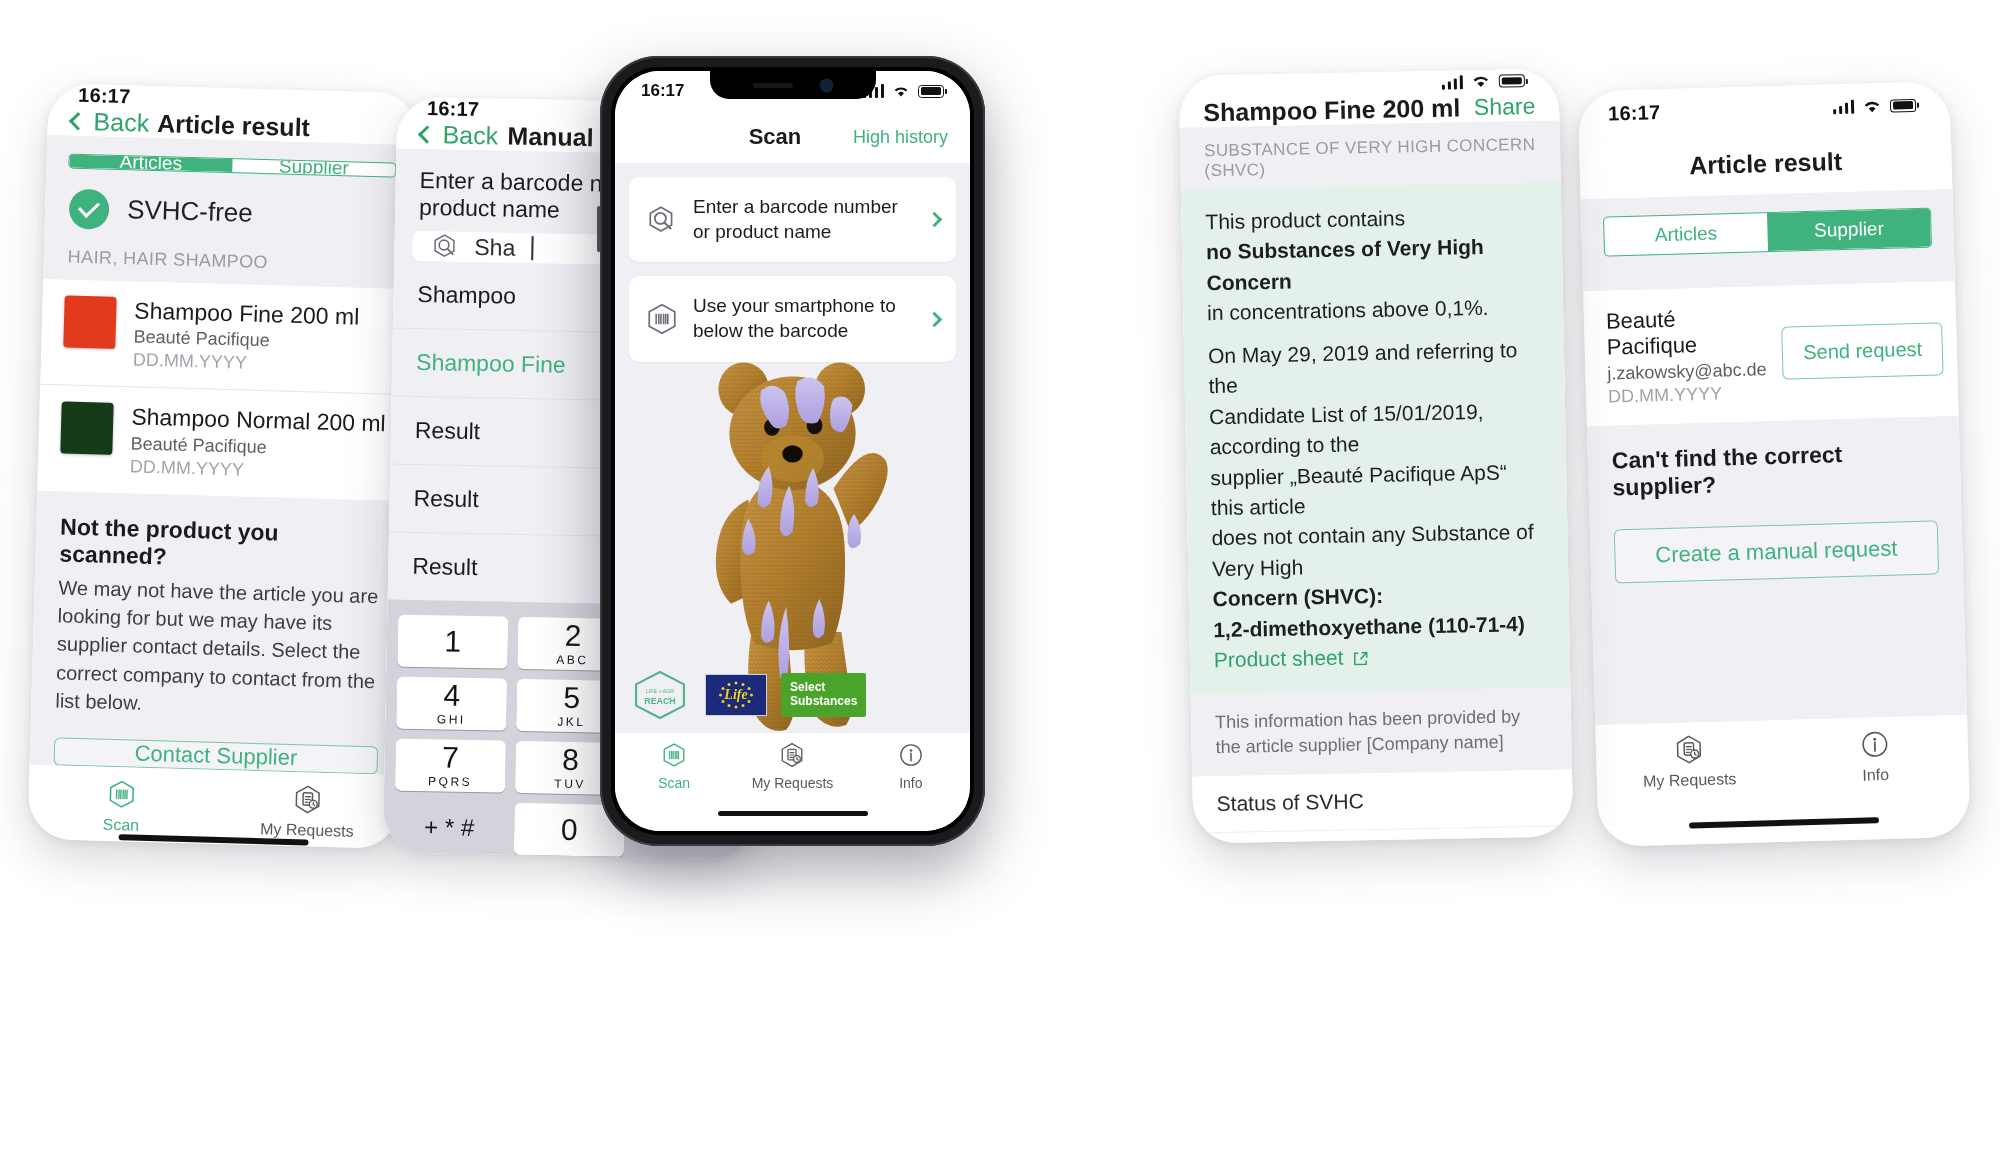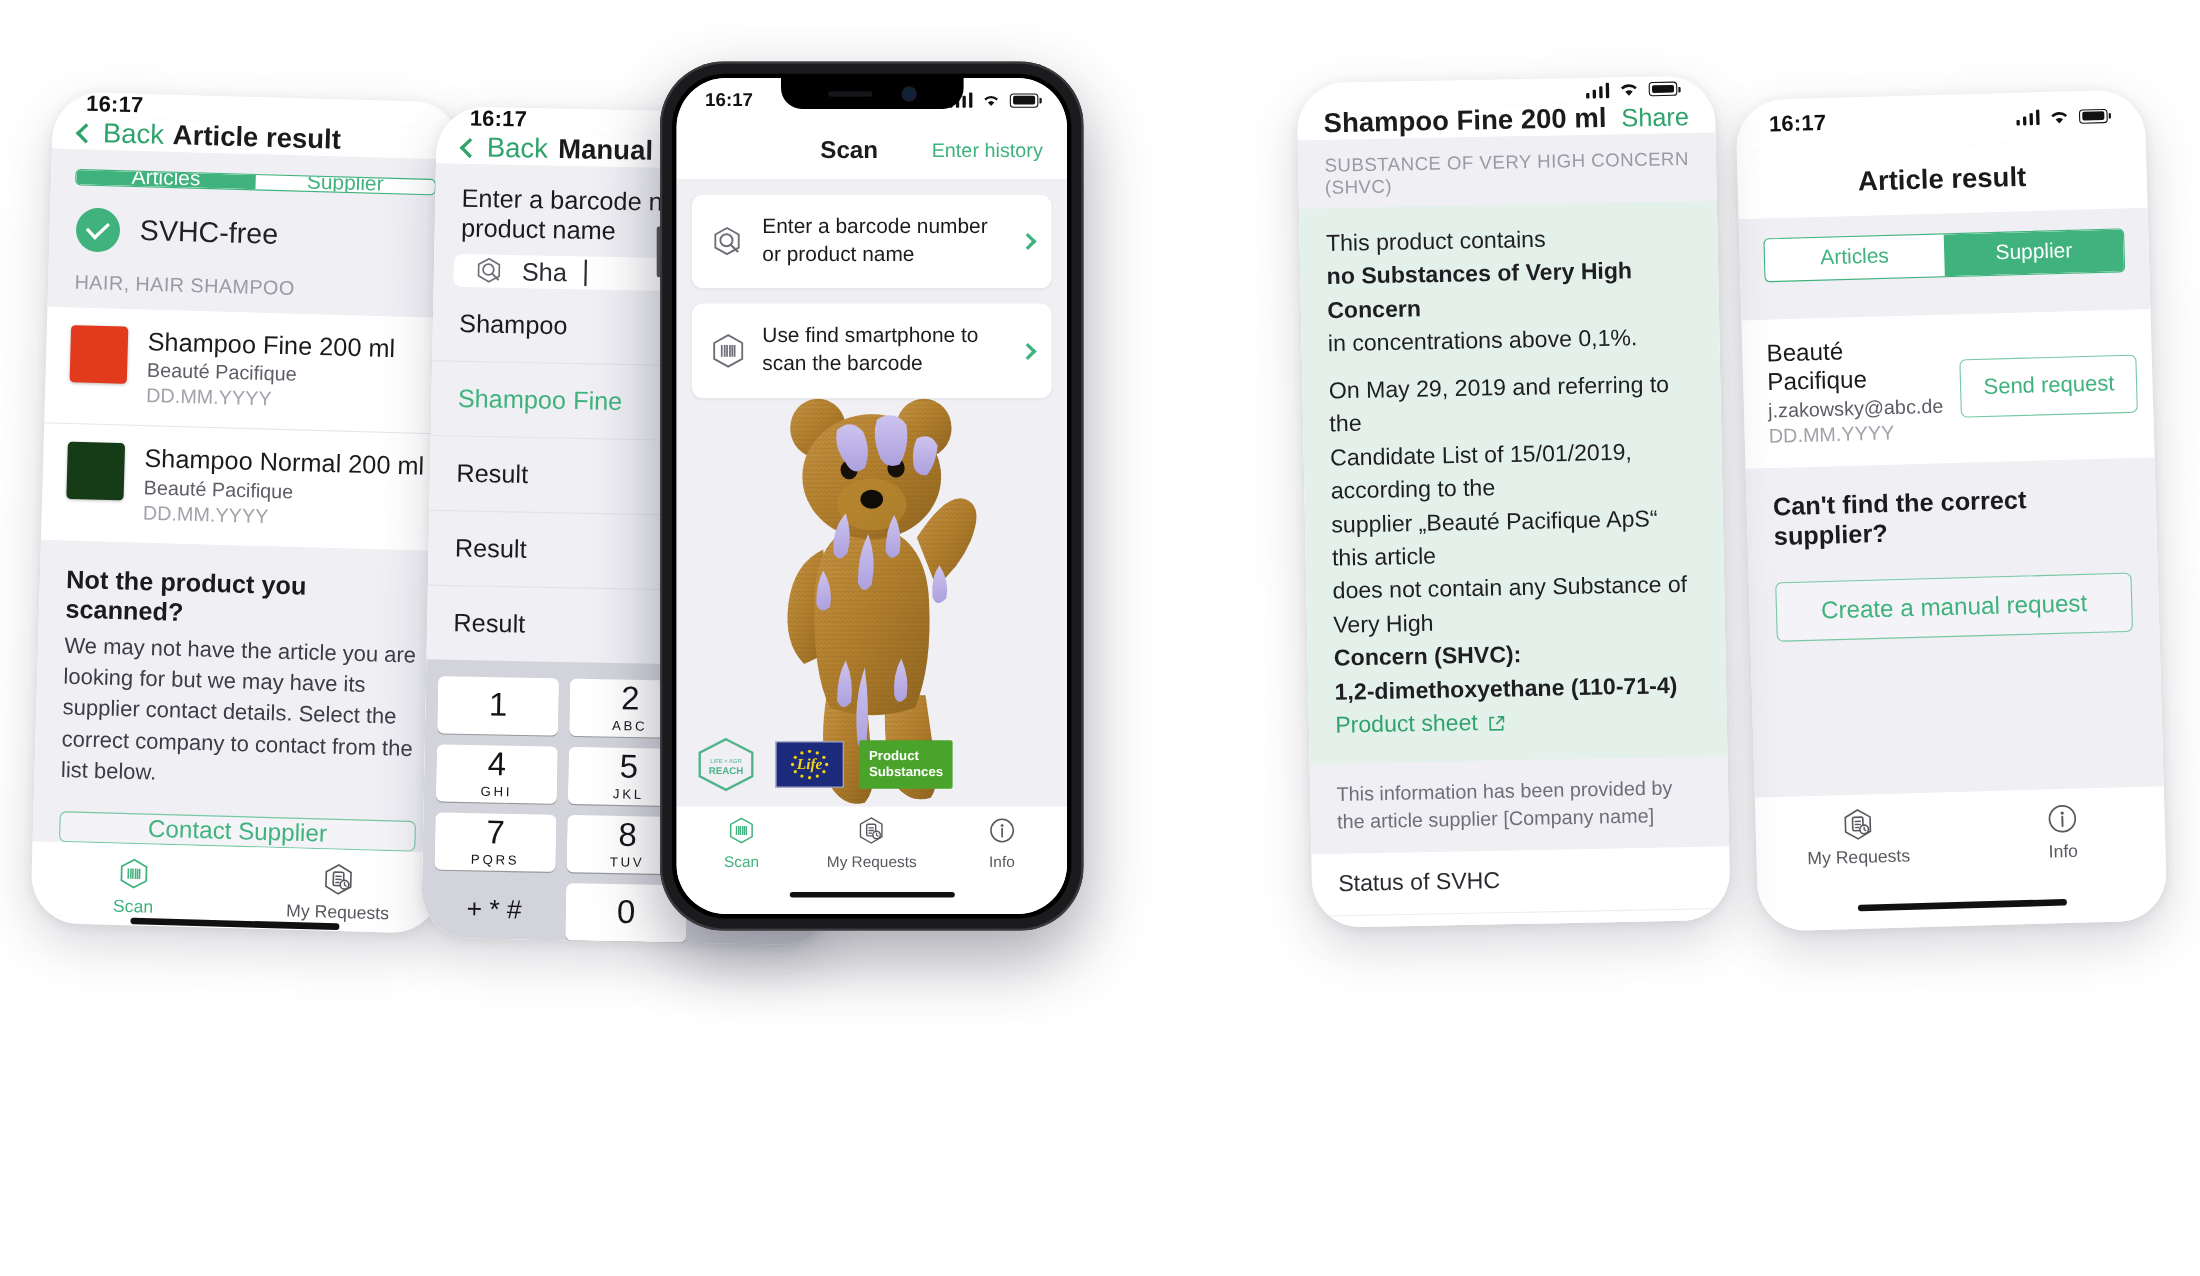--- a/index.html
+++ b/index.html
@@ -476,21 +476,21 @@
             <svg class="icon" width="18" height="13" viewBox="0 0 20 15">
                 <path d="M10 13.2 6.6 9.4a5 5 0 0 1 6.8 0zM2.8 5.6a10.5 10.5 0 0 1 14.4 0l-1.6 1.8a8 8 0 0 0-11.2 0z" fill="#111"></path>
               </svg>
             <span class="batt">
                 <i></i>
               </span>
           </span>
         </div>
         <div class="c-nav">
           <div class="t">Scan</div>
-          <div class="l">Enter history</div>
+          <div class="l">High history</div>
         </div>
         <div class="c-body">
           <div class="bear-wrap">
             <svg width="100%" height="100%" viewBox="0 0 360 520" preserveAspectRatio="xMidYMax meet">
               <defs>
                 <linearGradient id="fur" x1="0" y1="0" x2="1" y2="1">
                   <stop offset="0%" stop-color="#c79544"></stop>
                     <stop offset="50%" stop-color="#b07e2c"></stop>
                     <stop offset="100%" stop-color="#8e6420"></stop>
                 </linearGradient>
@@ -554,21 +554,21 @@
                 <path d="M18.4 18.6 24 24" stroke="#6e6e78" stroke-width="1.9" stroke-linecap="round"></path>
               </svg>
             <div class="lbl">Enter a barcode number or product name</div>
             <span class="chev-r"></span>
           </div>
           <div class="bigcard" style="position:relative;z-index:3;">
             <svg class="icon" width="34" height="34" viewBox="0 0 32 32">
                 <path d="M16 2.5 28 9.2v13.6L16 29.5 4 22.8V9.2z" fill="none" stroke="#6e6e78" stroke-width="1.6"></path>
                 <path d="M10.5 11v10M13 11v10M15 11v10M17.5 11v10M19.5 11v10M21.5 11v10" stroke="#6e6e78" stroke-width="1.5"></path>
               </svg>
-            <div class="lbl">Use find smartphone to scan the barcode</div>
+            <div class="lbl">Use your smartphone to below the barcode</div>
             <span class="chev-r"></span>
           </div>
           <div class="logos">
             <div class="logo-reach">
               <svg width="62" height="52" viewBox="0 0 70 58">
                   <path d="M35 3 62 17v24L35 55 8 41V17z" fill="none" stroke="#4fb48a" stroke-width="2.4"></path>
                   <text x="35" y="27" text-anchor="middle" font-family="Liberation Sans, sans-serif" font-size="6" fill="#4fb48a">LIFE + AGR</text>
                   <text x="35" y="39" text-anchor="middle" font-family="Liberation Sans, sans-serif" font-size="10" font-weight="bold" fill="#4fb48a">REACH</text>
                 </svg>
             </div>
@@ -586,21 +586,21 @@
                     <circle cx="23" cy="30.5" r="1.5"></circle>
                     <circle cx="17" cy="26.5" r="1.5"></circle>
                   <circle cx="14.5" cy="20" r="1.5"></circle>
                     <circle cx="17" cy="13.5" r="1.5"></circle>
                     <circle cx="23" cy="9.5" r="1.5"></circle>
                 </g>
                 <text x="30" y="24" text-anchor="middle" font-family="Liberation Serif, serif" font-style="italic" font-size="14" font-weight="bold" fill="#f5d312">Life</text>
               </svg>
             </div>
             <div class="logo-uba">
-              <div>Product</div>
+              <div>Select</div>
               <div>Substances</div>
             </div>
           </div>
         </div>
         <div class="c-tabbar">
           <div class="tab on">
             <svg class="icon" width="26" height="26" viewBox="0 0 32 32">
                 <path d="M16 2.5 28 9.2v13.6L16 29.5 4 22.8V9.2z" fill="none" stroke="#3fb27d" stroke-width="1.7"></path>
                 <path d="M10.5 11v10M13 11v10M15 11v10M17.5 11v10M19.5 11v10M21.5 11v10" stroke="#3fb27d" stroke-width="1.5"></path>
               </svg>

